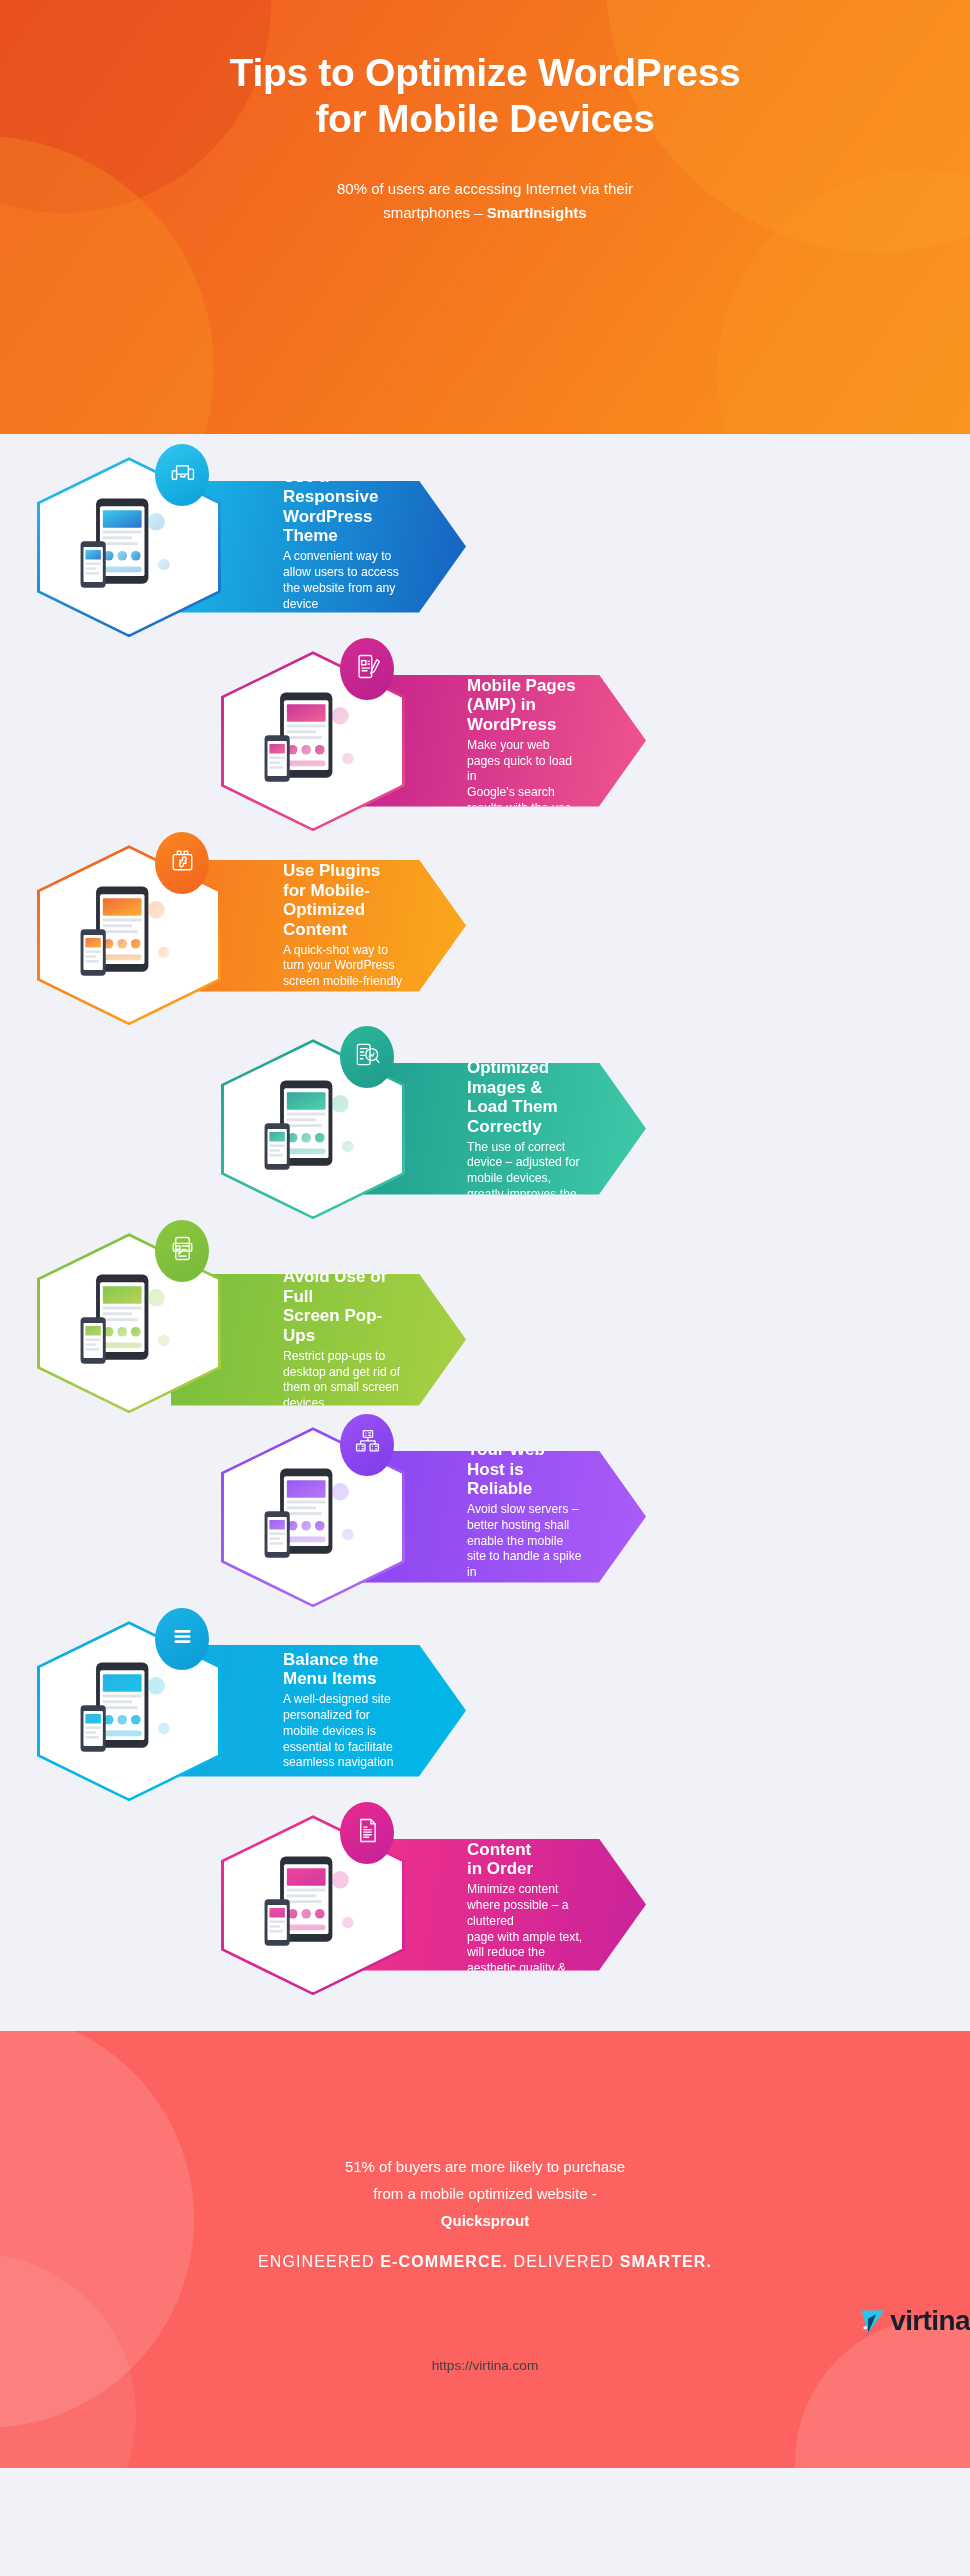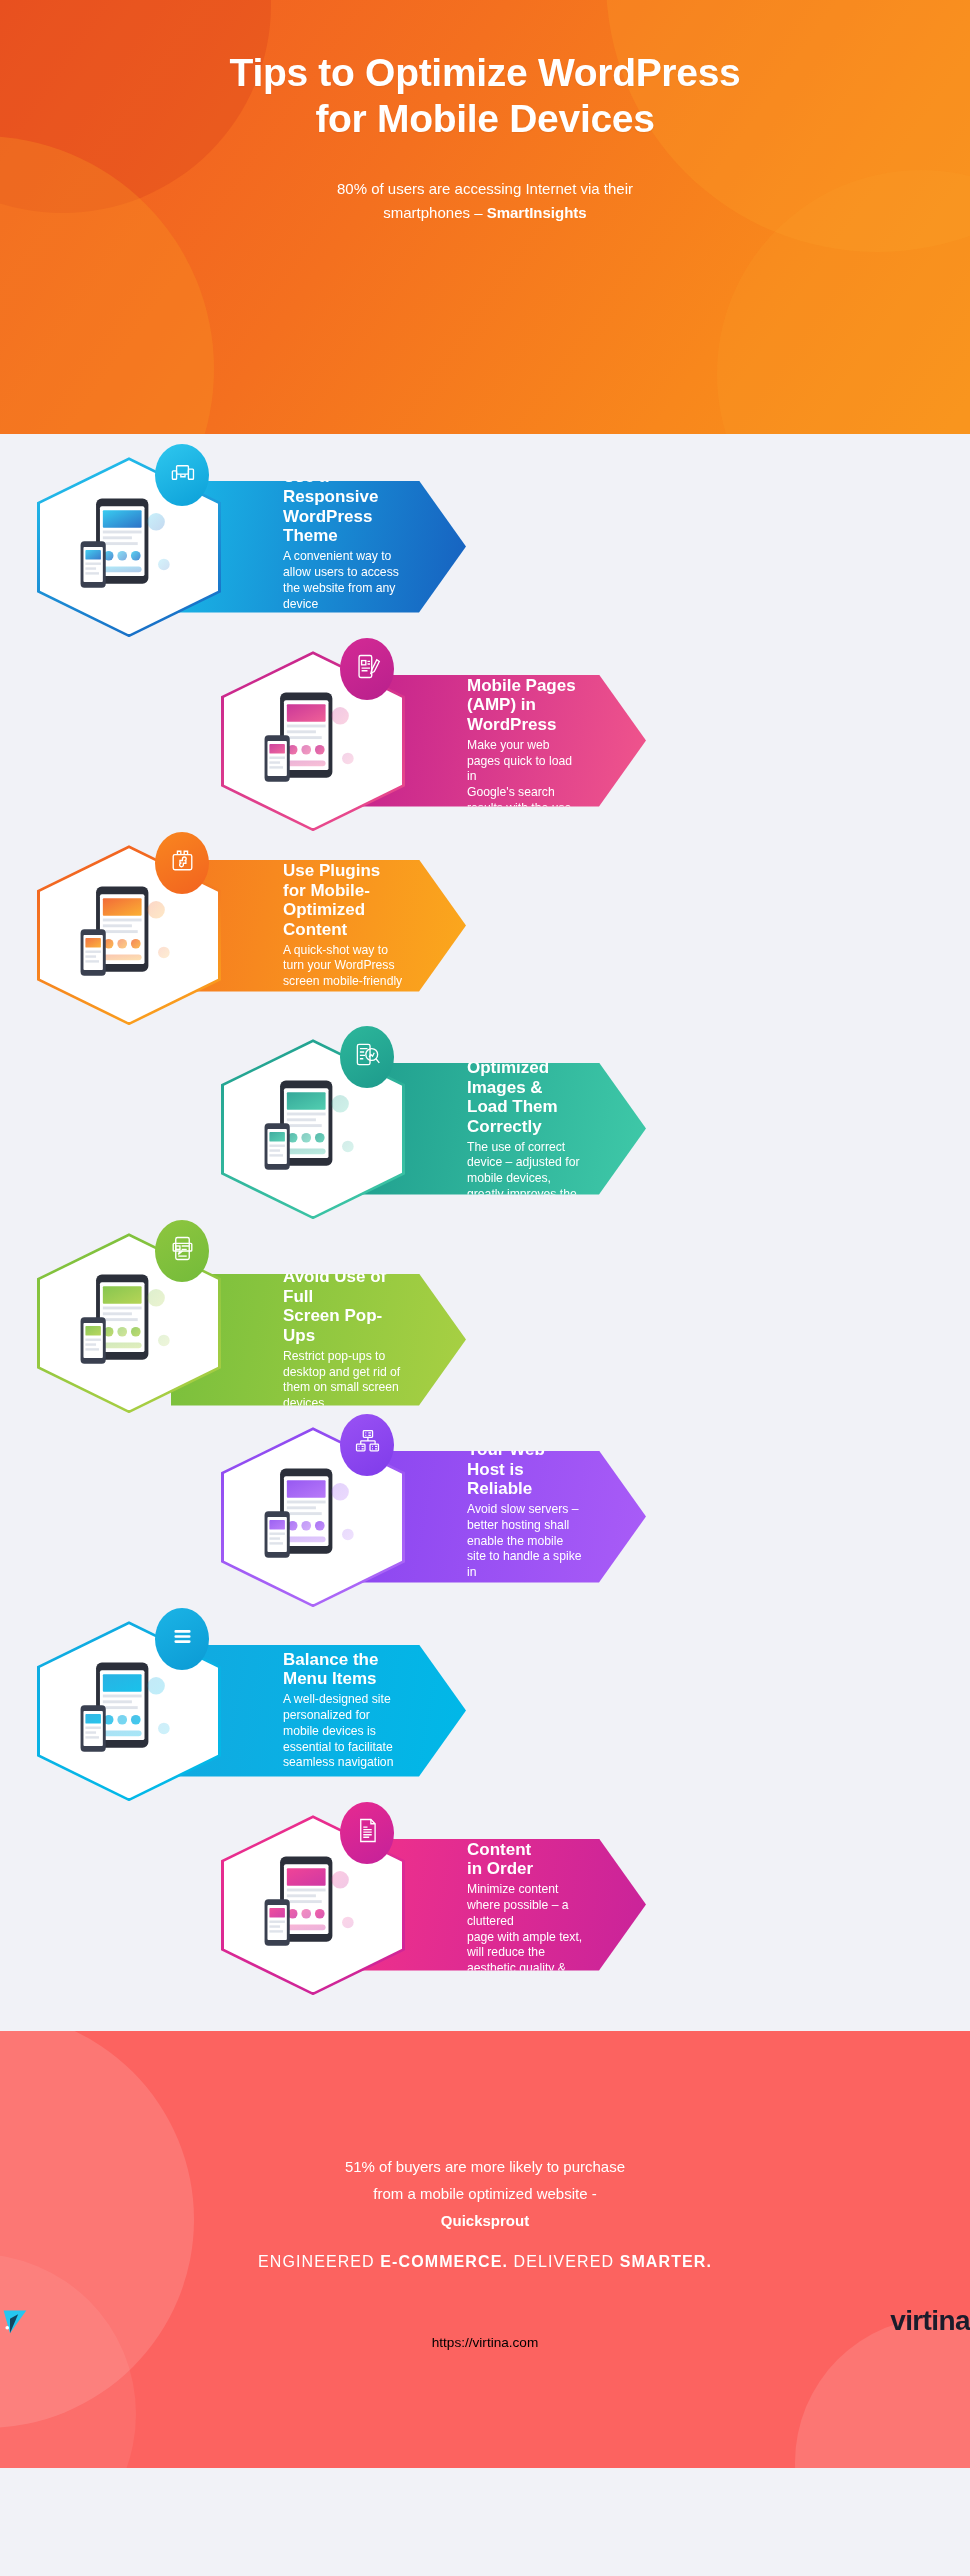--- a/index.html
+++ b/index.html
@@ -149,24 +149,24 @@
   .f-stat { color: #fff; font-size: 15px; line-height: 1.82; }
   .f-stat b { font-weight: bold; }
   .f-tag {
     margin-top: 19px;
     color: #ffffff;
     font-size: 16px;
     letter-spacing: 1.1px;
     font-weight: 400;
   }
   .f-tag b { font-weight: bold; }
-  .f-logo { margin-top: 35px; display: flex; align-items: center; justify-content: space-between; gap: 2.9px; }
+  .f-logo { margin-top: 35px; display: flex; align-items: center; justify-content: flex-end; gap: 2.9px; }
   .f-logo-mark { width: 29px; height: 29px; }
   .f-logo-word { color: #1b1c2b; font-size: 28px; font-weight: bold; letter-spacing: -0.6px; line-height: 1; }
-  .f-url { margin-top: 0; color: #000000; font-size: 13.6px; }
+  .f-url { margin-top: 23px; color: #404040; font-size: 13.6px; }
 </style>
 </head>
 <body>
 
 <div id="page">
 
   <div class="header">
     <div class="blob blob-a"></div>
     <div class="blob blob-b"></div>
     <div class="blob blob-c"></div>

